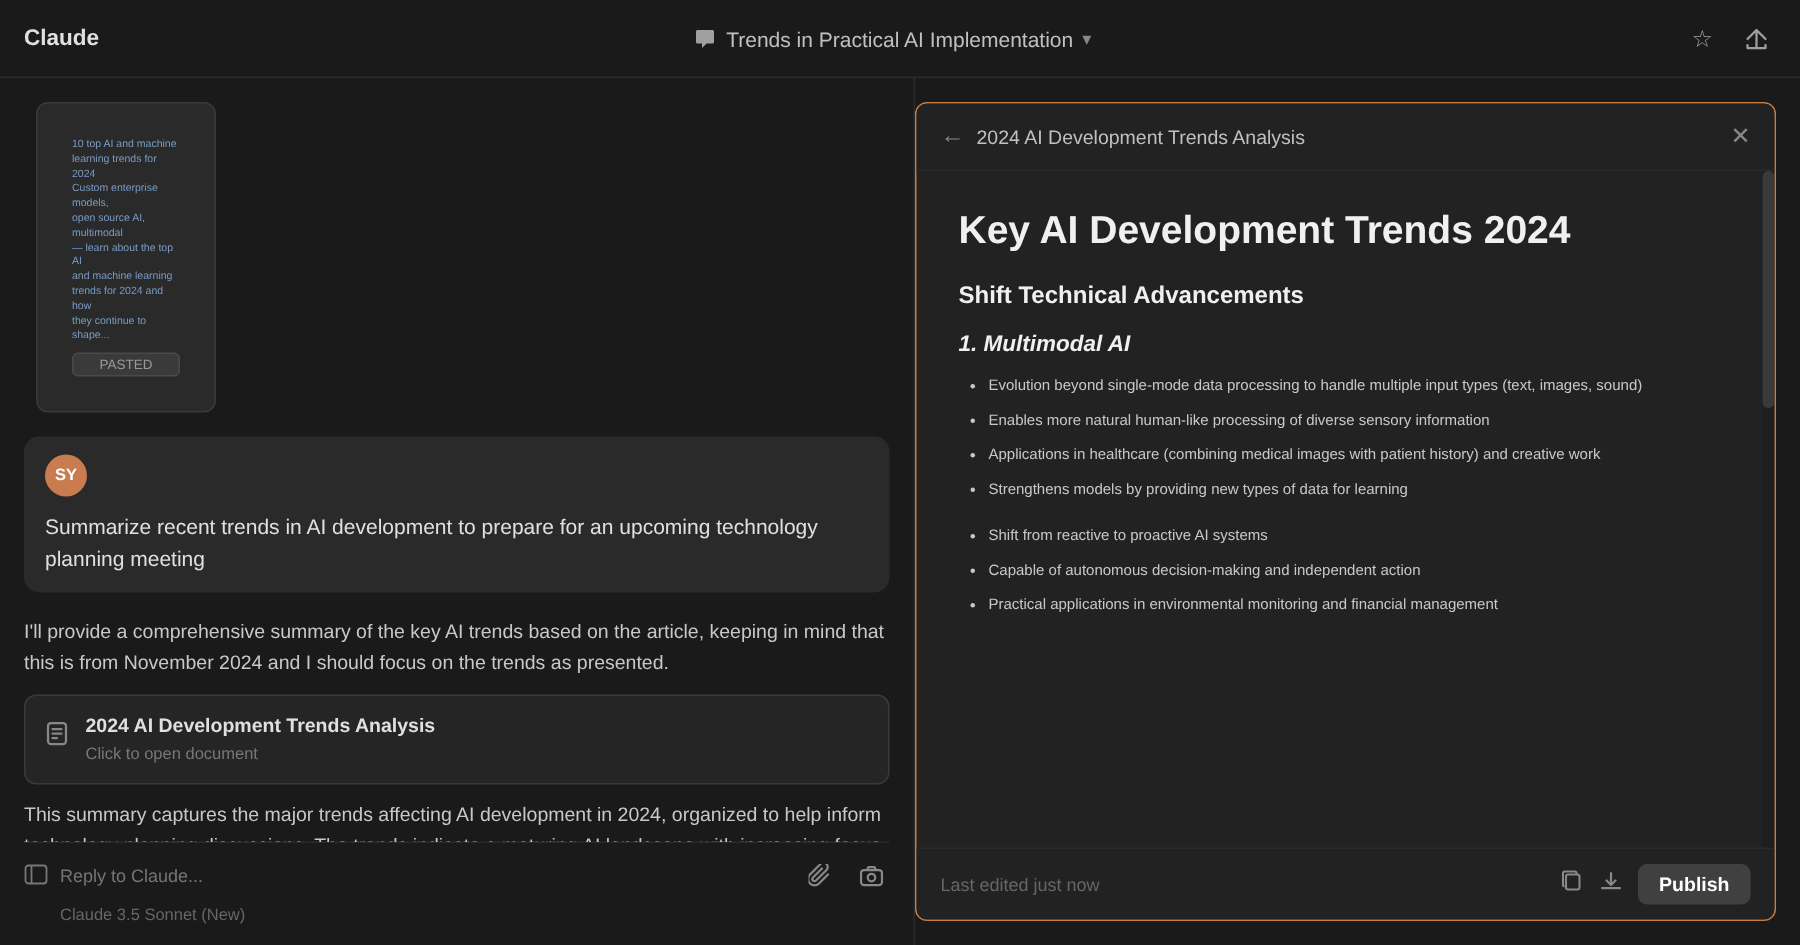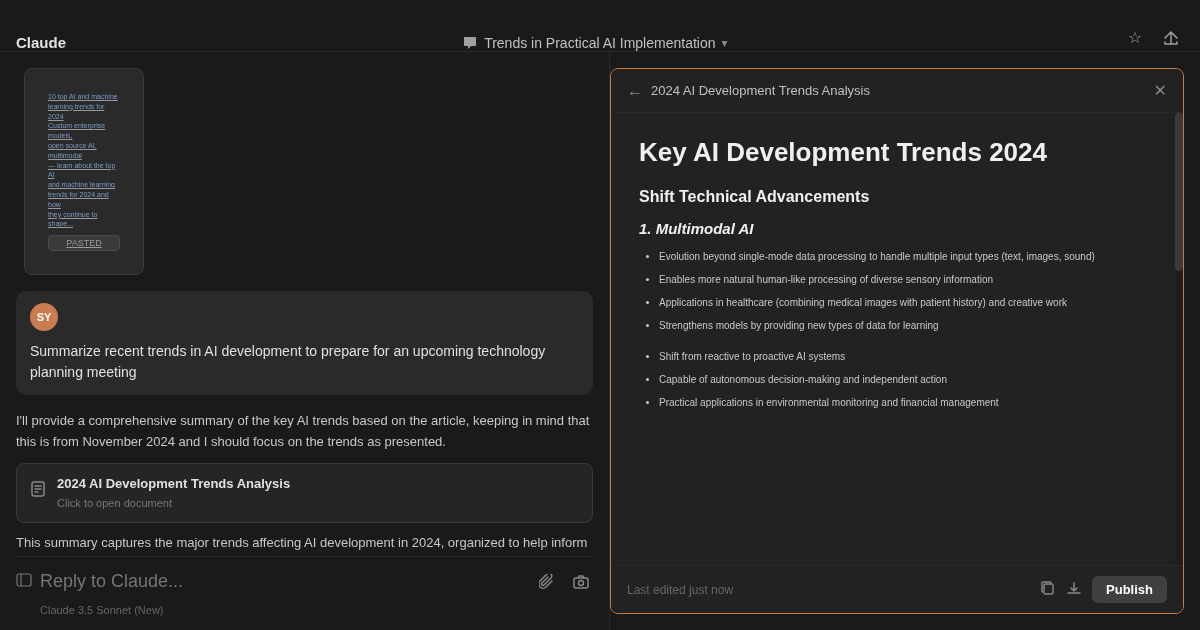--- a/index.html
+++ b/index.html
@@ -9,21 +9,21 @@
       font-family: -apple-system, BlinkMacSystemFont, 'Segoe UI', sans-serif;
       font-size: 14px;
       width: 1200px;
       height: 630px;
       overflow: hidden;
     }
 
     
     .topbar {
       display: flex;
-      align-items: flex-end;
+      align-items: center;
       justify-content: space-between;
       padding: 0 16px;
       height: 52px;
       background: #1a1a1a;
       border-bottom: 1px solid #2a2a2a;
     }
     .topbar-left {
       display: flex;
       align-items: center;
       gap: 8px;
@@ -89,21 +89,20 @@
     .pasted-doc-card {
       background: #2a2a2a;
       border: 1px solid #3a3a3a;
       border-radius: 8px;
       width: 120px;
       padding: 23px;
       font-size: 9px;
       color: #999;
       align-self: flex-start;
       margin-left: 8px;
-      text-decoration: underline;
     }
     .pasted-doc-card .doc-preview {
       font-size: 7px;
       color: #7a9cc4;
       line-height: 1.4;
       margin-bottom: 6px;
     }
     .pasted-badge {
       background: #3a3a3a;
       border: 1px solid #4a4a4a;
@@ -191,21 +190,21 @@
     .chat-input-row {
       display: flex;
       align-items: center;
       gap: 8px;
     }
     .chat-input {
       flex: 1;
       background: none;
       border: none;
       color: #fdba74;
-      font-size: 18px;
+      font-size: 12px;
       outline: none;
       padding: 4px 0;
     }
     .chat-input-icons {
       display: flex;
       gap: 10px;
       align-items: center;
     }
     .model-label {
       font-size: 11px;

